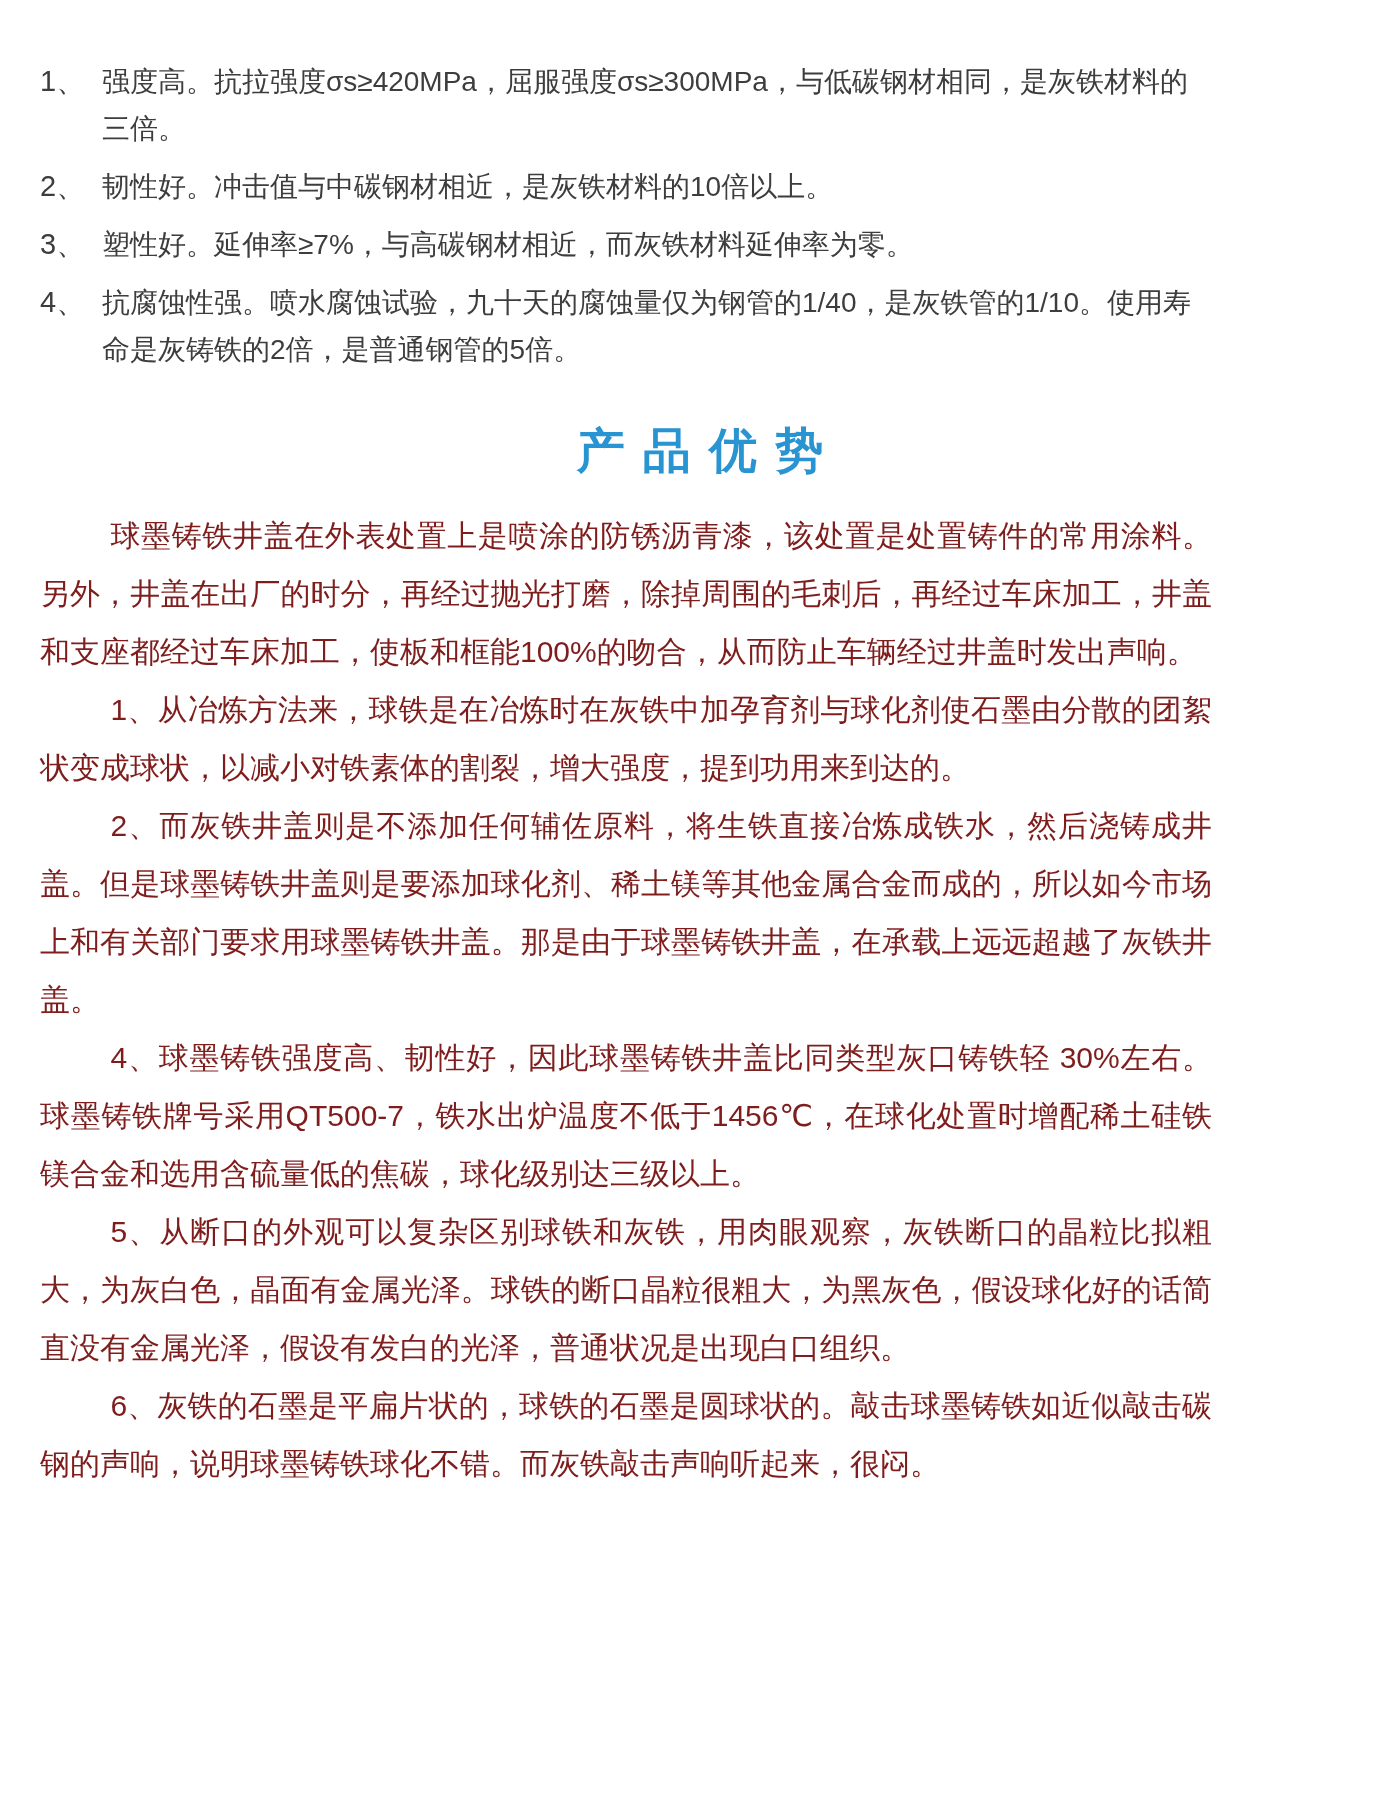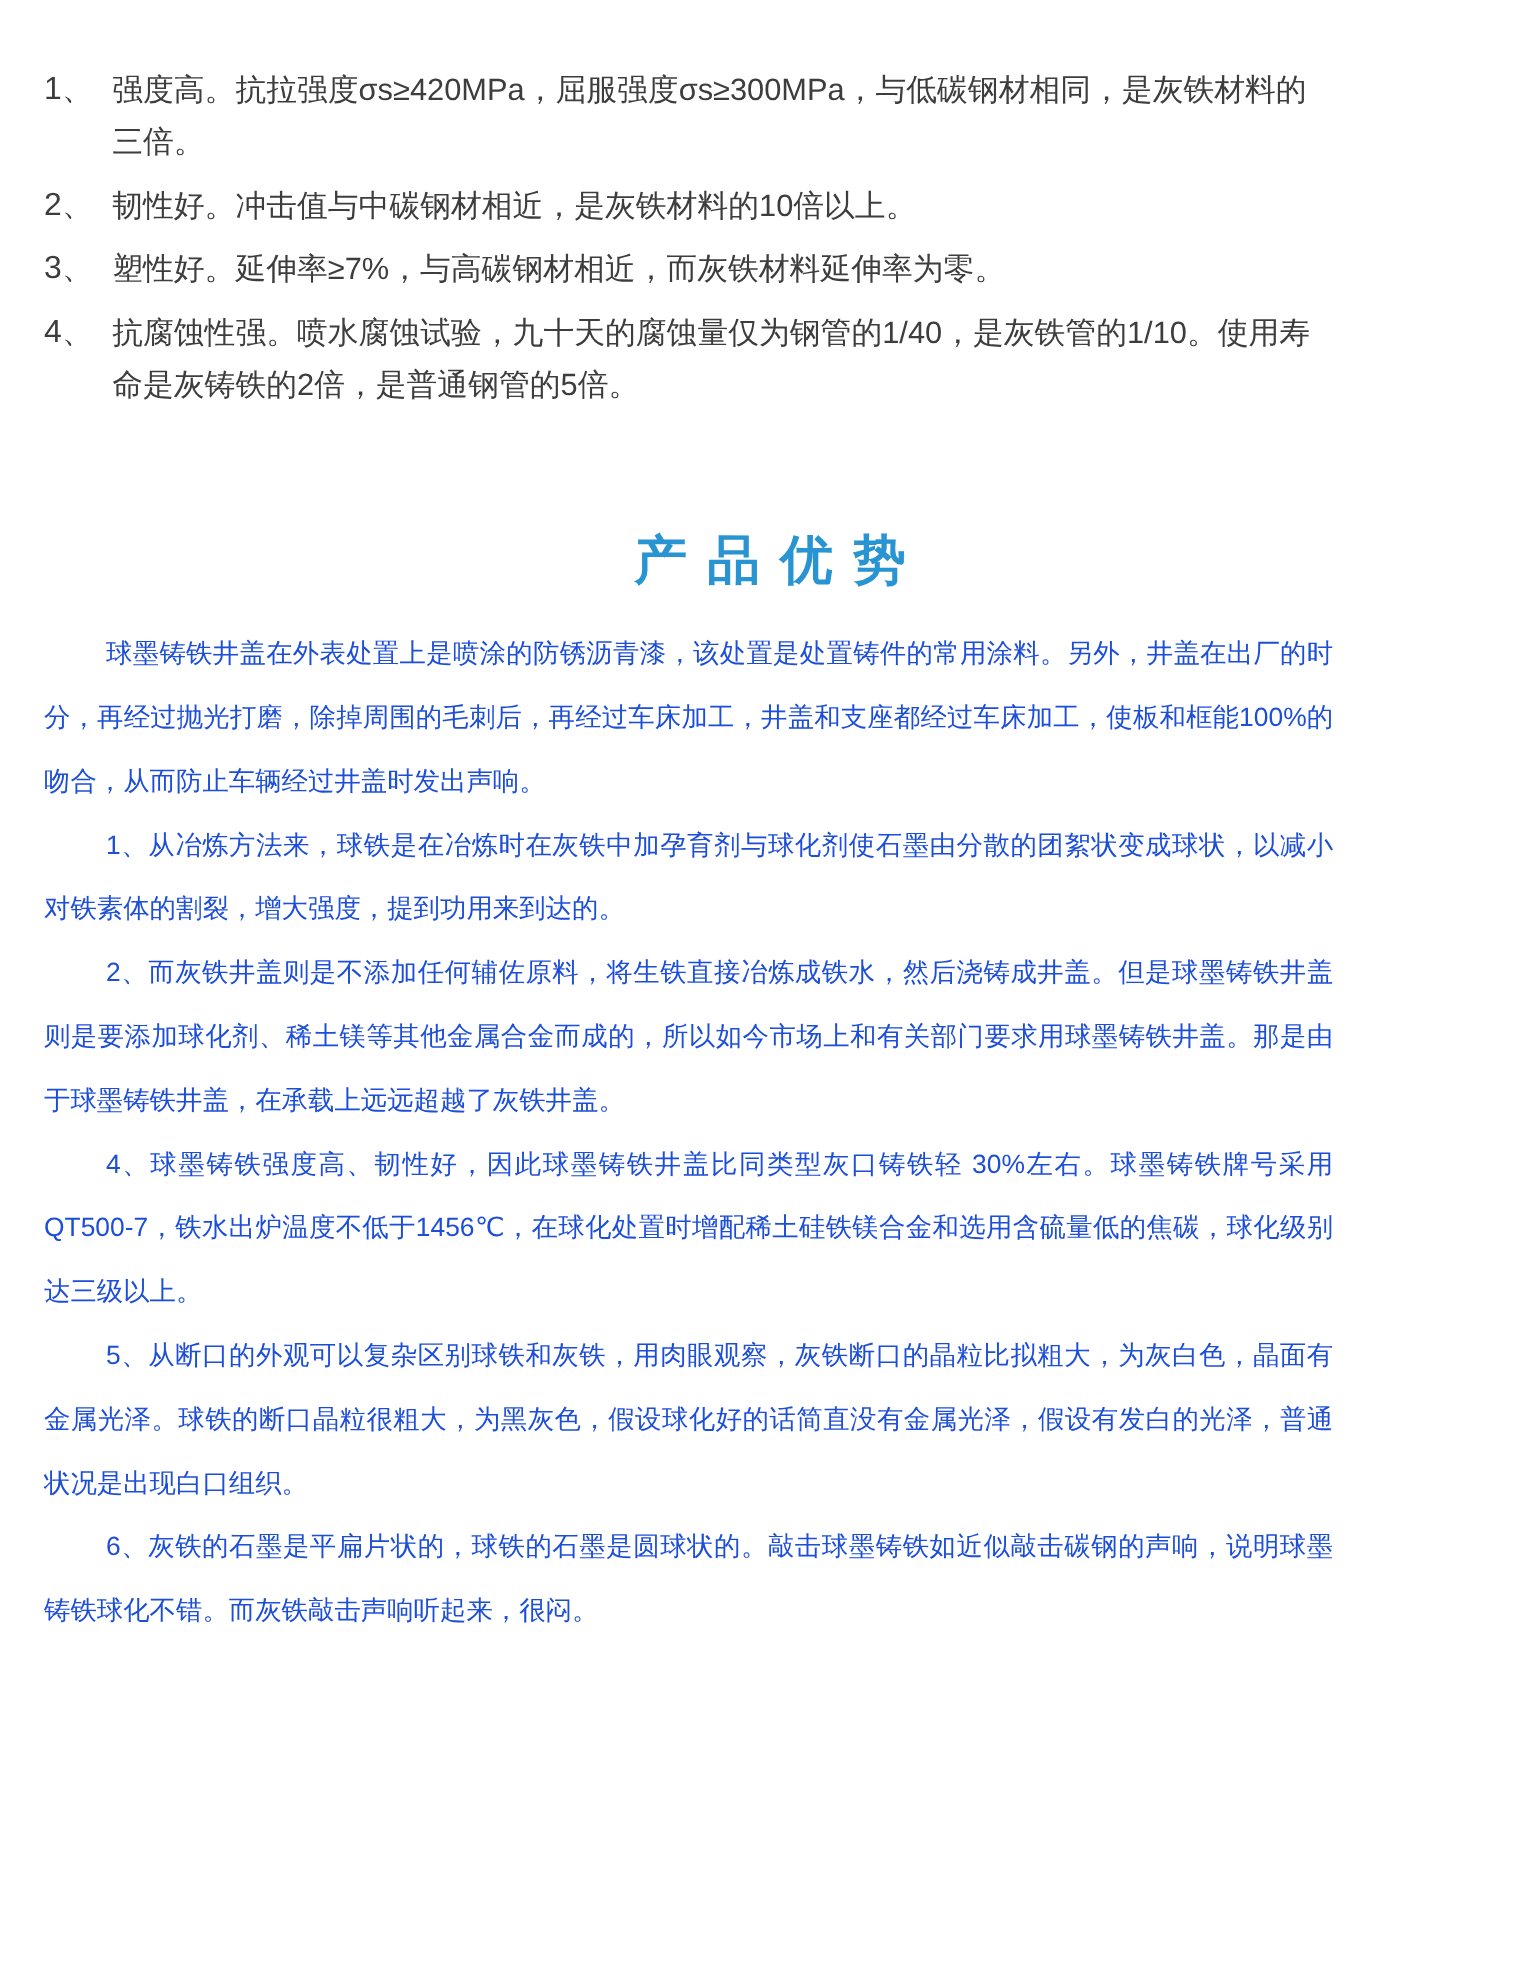--- a/index.html
+++ b/index.html
@@ -41,28 +41,28 @@
     margin-bottom: 11px;
   }
   .feature-num {
     flex: 0 0 62px;
     font-size: 29px;
   }
   .feature-text {
     flex: 1 1 auto;
   }
   .advantage-title {
-    margin-top: 107px;
+    margin-top: 48px;
   }
   .advantage-body {
     width: 1172px;
     margin: 26px 0 0 40px;
-    font-size: 24px;
+    font-size: 30px;
     line-height: 58px;
-    color: #1d4ed8;
+    color: #7f1d1d;
   }
   .advantage-body p {
     text-align: justify;
     text-indent: 2.35em;
   }
 </style>
 </head>
 <body>
 
 <div class="page">

